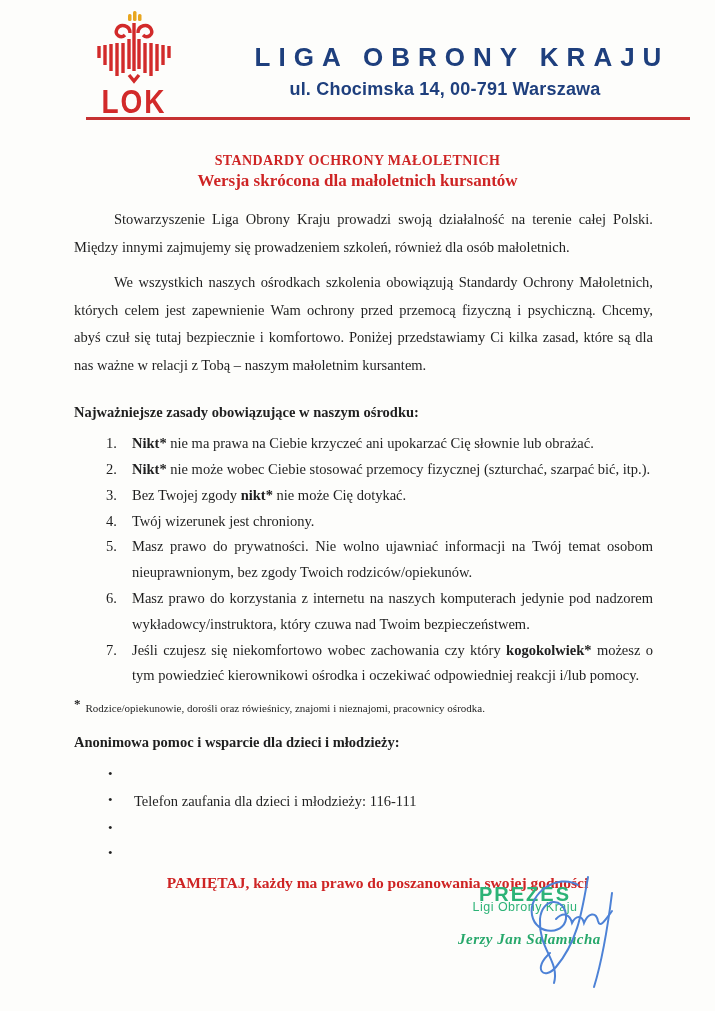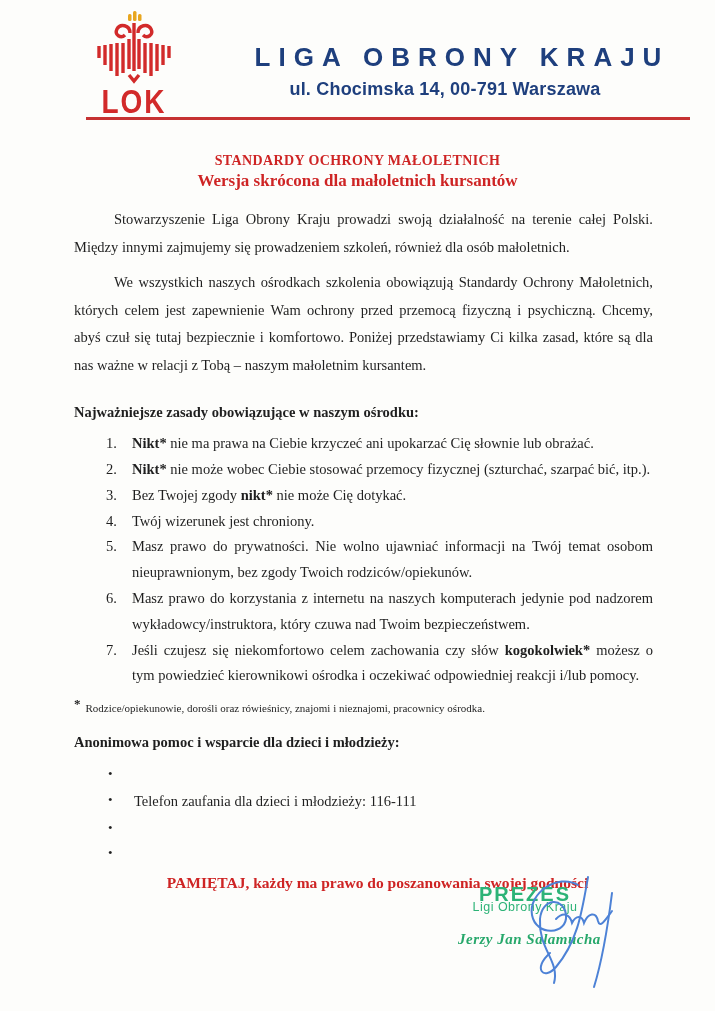--- a/index.html
+++ b/index.html
@@ -174,21 +174,21 @@
     <li class="rule">
       <span class="num">5.</span>
       <span class="text"><span>Masz prawo do prywatności. Nie wolno ujawniać informacji na Twój temat osobom nieuprawnionym, bez zgody Twoich rodziców/opiekunów.</span><b></b><span></span></span>
     </li>
     <li class="rule">
       <span class="num">6.</span>
       <span class="text"><span>Masz prawo do korzystania z internetu na naszych komputerach jedynie pod nadzorem wykładowcy/instruktora, który czuwa nad Twoim bezpieczeństwem.</span><b></b><span></span></span>
     </li>
     <li class="rule">
       <span class="num">7.</span>
-      <span class="text"><span>Jeśli czujesz się niekomfortowo celem zachowania czy słów </span><b>kogokolwiek*</b><span> możesz o tym powiedzieć kierownikowi ośrodka i oczekiwać odpowiedniej reakcji i/lub pomocy.</span></span>
+      <span class="text"><span>Jeśli czujesz się niekomfortowo wobec zachowania czy który </span><b>kogokolwiek*</b><span> możesz o tym powiedzieć kierownikowi ośrodka i oczekiwać odpowiedniej reakcji i/lub pomocy.</span></span>
     </li>
   </ol>
 
   <div class="footnote">
     <span class="star">*</span><span>Rodzice/opiekunowie, dorośli oraz rówieśnicy, znajomi i nieznajomi, pracownicy ośrodka.</span>
   </div>
 
   <div class="section-heading help-heading">Anonimowa pomoc i wsparcie dla dzieci i młodzieży:</div>
 
   <ul class="help-list">

